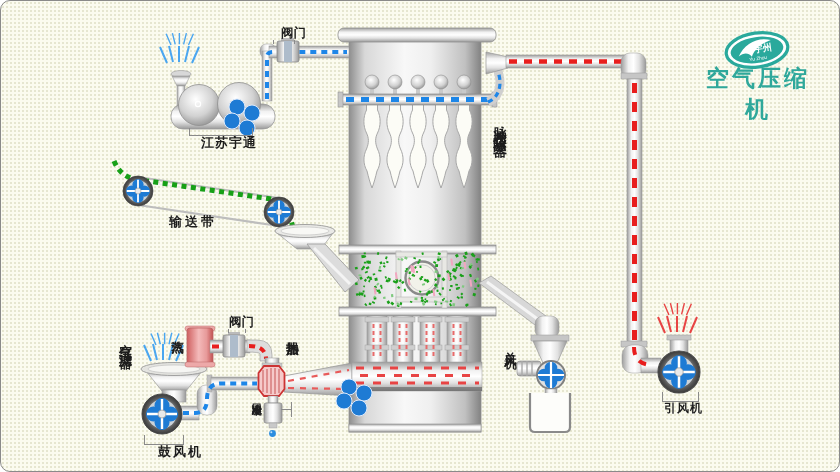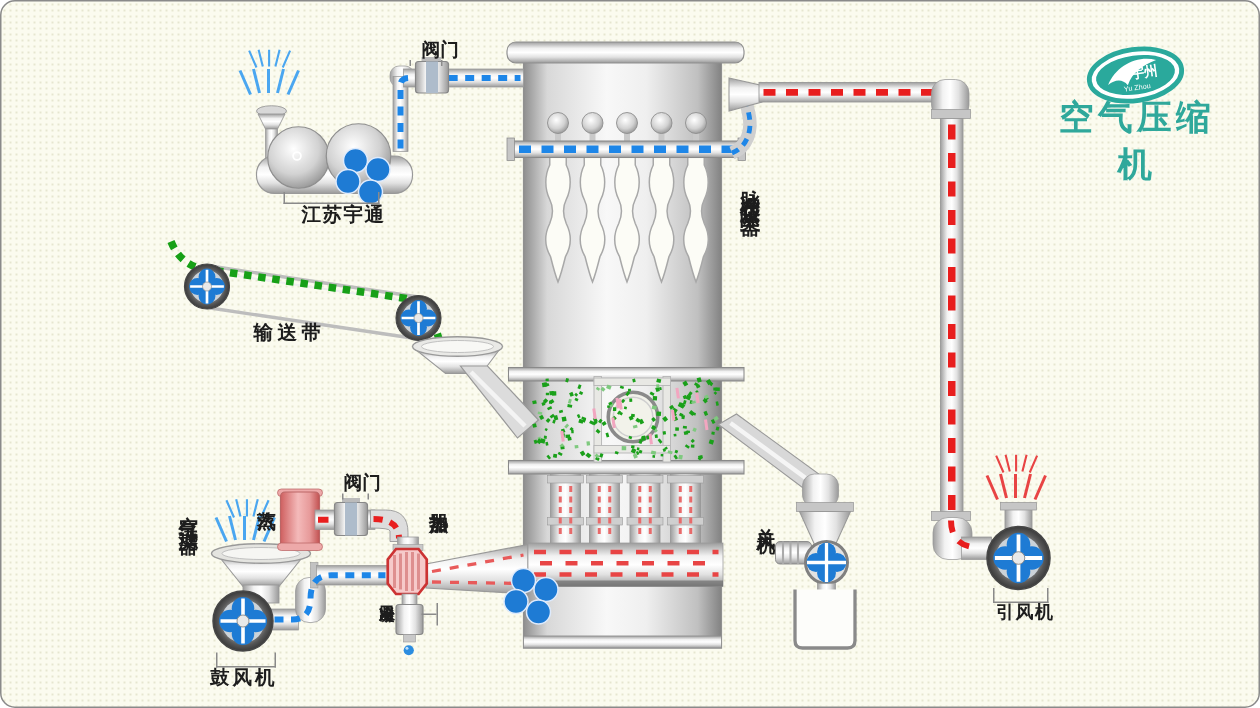--- a/index.html
+++ b/index.html
@@ -524,21 +524,21 @@
 
 <div class="lbl center" style="left:217px;top:315px;width:36px;font-size:12.5px;">阀门</div>
 <div class="bracket" style="left:227px;top:328px;width:16px;height:4px;border-bottom:none;"></div>
 
 <div class="lblv" style="left:285px;top:331px;">加热器</div>
 
 <div class="lblv" style="left:251px;top:395px;font-size:10.5px;">冷凝水出口</div>
 <div class="tick-h" style="left:280px;top:408px;width:10px;"></div>
 <div class="tick-v" style="left:290px;top:401px;height:15px;"></div>
 
-<div class="lbl center" style="left:134px;top:444px;width:50px;letter-spacing:2px;">鼓风机</div>
+<div class="lbl center" style="left:152px;top:444px;width:50px;letter-spacing:2px;">鼓风机</div>
 <div class="bracket" style="left:143px;top:434px;width:38px;height:9px;"></div>
 
 <div class="lblv" style="left:503px;top:341px;font-size:12.5px;letter-spacing:2.5px;">关风机</div>
 
 <div class="lbl center" style="left:658px;top:401px;width:44px;font-size:12px;letter-spacing:1px;">引风机</div>
 <div class="bracket" style="left:661px;top:391px;width:35px;height:9px;"></div>
 
 <div class="brand" style="left:698px;top:62px;width:118px;text-align:center;font-size:23px;color:#2fa89b;">空气压缩机</div>
 
 

